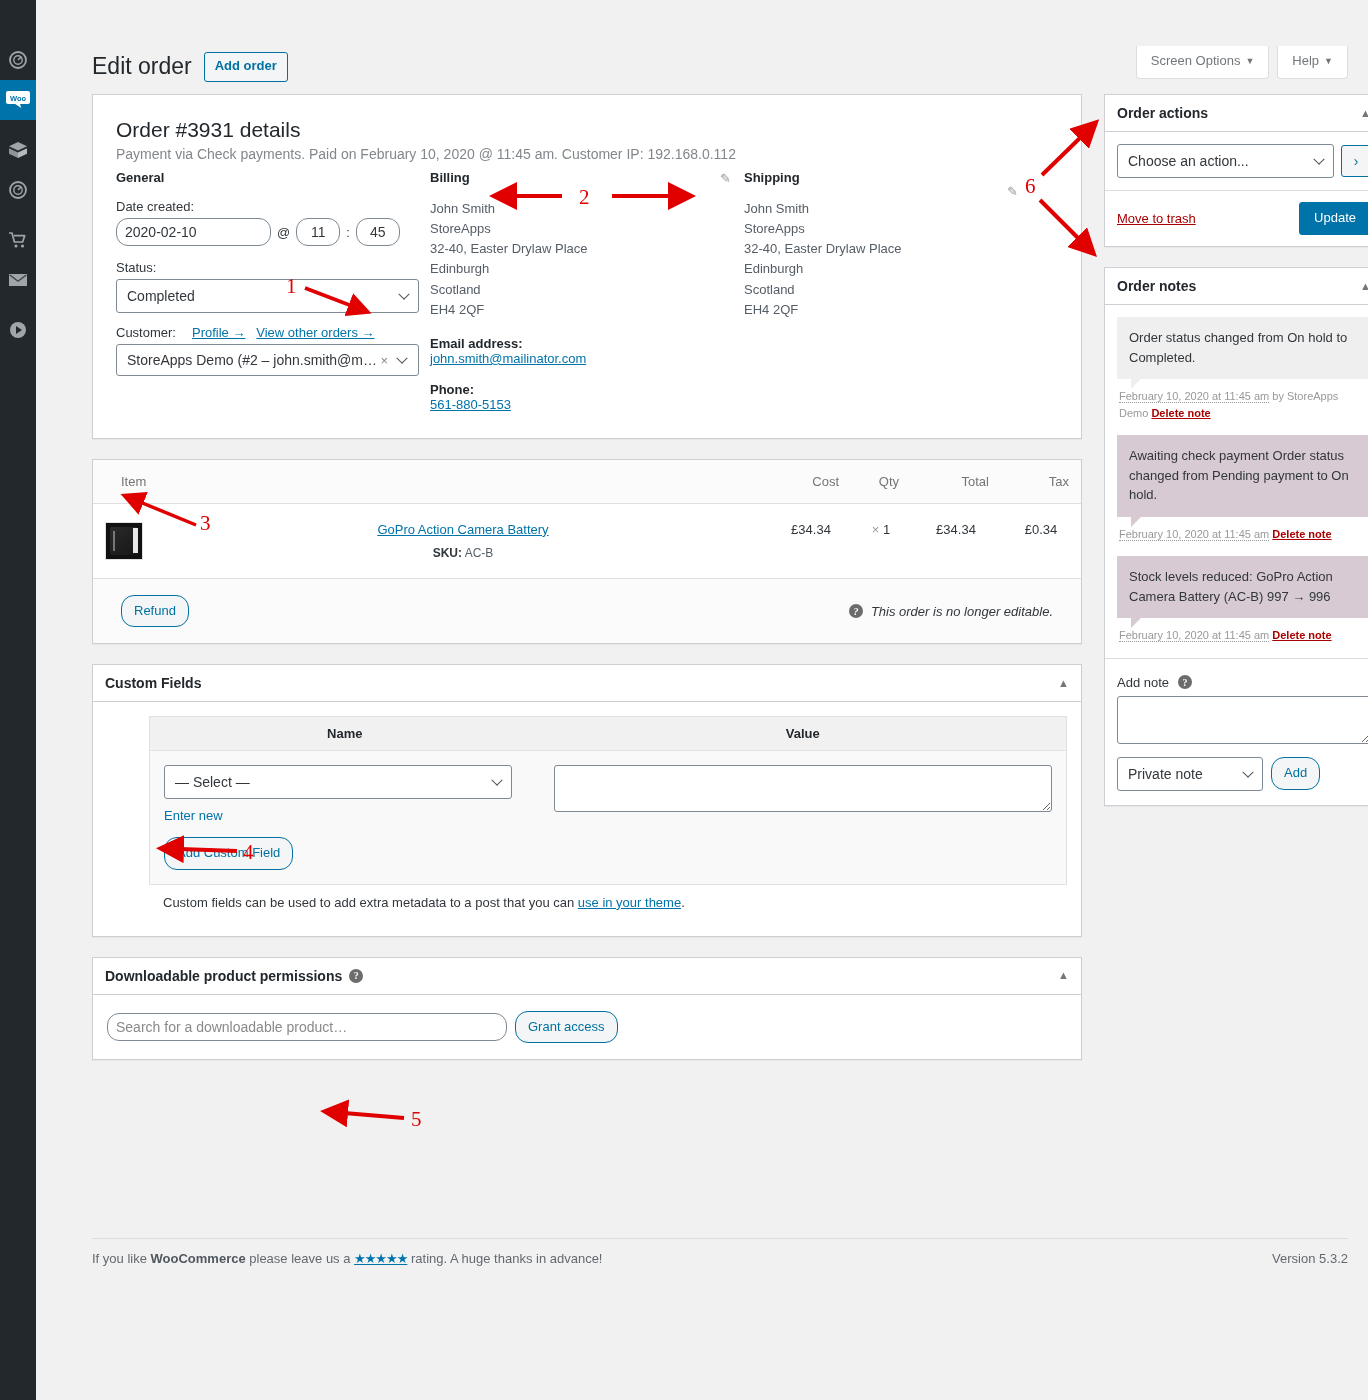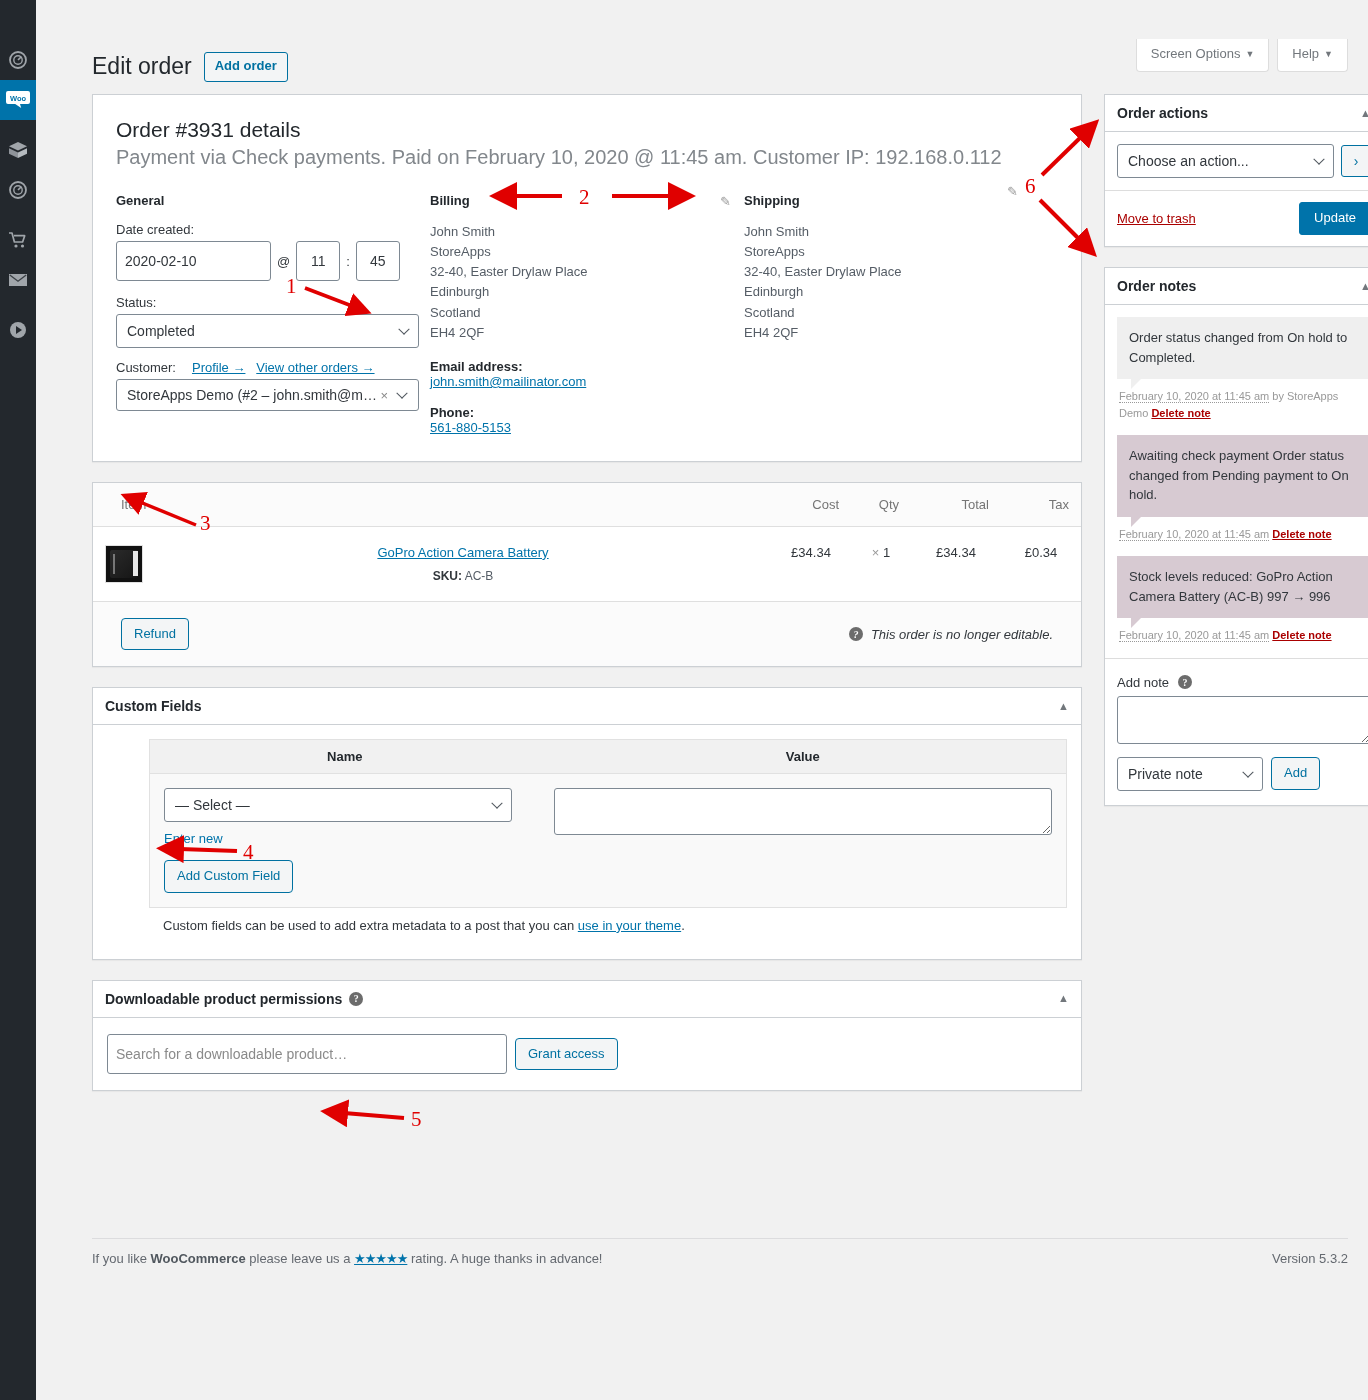--- a/index.html
+++ b/index.html
@@ -31,21 +31,21 @@
   .mi-sep { height:10px; }
 
   
   #wpbody {
     position:absolute; left:36px; top:0; width:1332px; height:1400px;
     background:#f1f1f1;
   }
 
   
   .screen-meta-links {
-    position:absolute; right:20px; top:39px; display:flex; gap:8px;
+    position:absolute; right:20px; top:46px; display:flex; gap:8px;
   }
   .show-settings {
     background:#fff; border:1px solid #ddd; border-top:none;
     border-radius:0 0 4px 4px;
     padding:5px 14px 6px 14px; font-size:13px; color:#72777c;
     line-height:1.6; cursor:pointer; white-space:nowrap;
   }
   .show-settings .caret { font-size:9px; margin-left:5px; position:relative; top:-1px;}
 
   
@@ -89,34 +89,34 @@
   .help-tip {
     display:inline-flex; align-items:center; justify-content:center;
     width:14px; height:14px; border-radius:50%;
     background:#6c6c6c; color:#fff; font-size:10px; font-weight:bold;
     font-family:"Liberation Serif", serif;
   }
 
   
   .order_data_column_container { padding:23px 23px 26px 23px; }
   .order-title { font-size:21px; font-weight:400; color:#23282d; margin:0 0 4px 0; }
-  .order-subtitle { font-size:20px; color:#82878c; margin:0 0 24px 0; }
+  .order-subtitle { font-size:14px; color:#82878c; margin:0 0 8px 0; }
   .order-columns { display:flex; }
   .col-general { width:320px; }
   .col-billing { width:320px; position:relative; }
   .col-shipping { width:320px; position:relative; }
   .col-title {
     font-size:13px; font-weight:700; color:#23282d; margin:0 0 14px 0;
   }
   .form-field-label { display:block; font-size:13px; color:#32373c; margin:0 0 4px 0; }
   .date-row { display:flex; align-items:center; gap:6px; margin-bottom:14px; }
   input[type=text], select, textarea {
     font-family:"Liberation Sans", sans-serif; font-size:14px; color:#32373c;
-    border:1px solid #7e8993; border-radius:3px; background:#fff;
-    padding:4px 8px; height:40px; outline:none;
+    border:1px solid #7e8993; border-radius:12px; background:#fff;
+    padding:4px 8px; height:28px; outline:none;
   }
   .date-input { width:155px; }
   .time-input { width:44px; text-align:center; padding:4px 4px; }
   .at-sign, .colon-sign { color:#32373c; font-size:13px; }
   .status-select-wrap { position:relative; width:303px; margin-bottom:12px; }
   select.wc-select {
     width:100%; height:34px; appearance:none; -webkit-appearance:none;
     padding:4px 28px 4px 10px; font-size:14px;
     border:1px solid #7e8993; border-radius:3px; background:#fff;
   }
@@ -187,21 +187,21 @@
   table.totals td { padding:6px 0; font-size:13px; }
   table.totals td.lbl { text-align:right; padding-right:18px; color:#32373c; }
   table.totals td.val { text-align:right; width:90px; font-weight:700; color:#32373c; }
 
   .order-actions-bottom {
     background:#fbfbfb; padding:16px 28px; display:flex;
     align-items:center; justify-content:space-between;
   }
   .button {
     display:inline-block; background:#f3f5f6; border:1px solid #0071a1;
-    border-radius:4px; color:#0071a1; font-size:13px; padding:5px 12px 6px 12px;
+    border-radius:13px; color:#0071a1; font-size:13px; padding:5px 12px 6px 12px;
     cursor:pointer; line-height:1.5; text-decoration:none;
   }
   .edit-note { font-style:italic; color:#32373c; font-size:13px;
     display:flex; align-items:center; gap:8px; }
 
   
   .cf-inner { padding:14px 14px 12px 14px;margin-left:42px; }
   table.cf-table { width:100%; border-collapse:collapse; border:1px solid #e1e1e1; }
   table.cf-table thead th {
     background:#f1f1f1; border-bottom:1px solid #e1e1e1;

